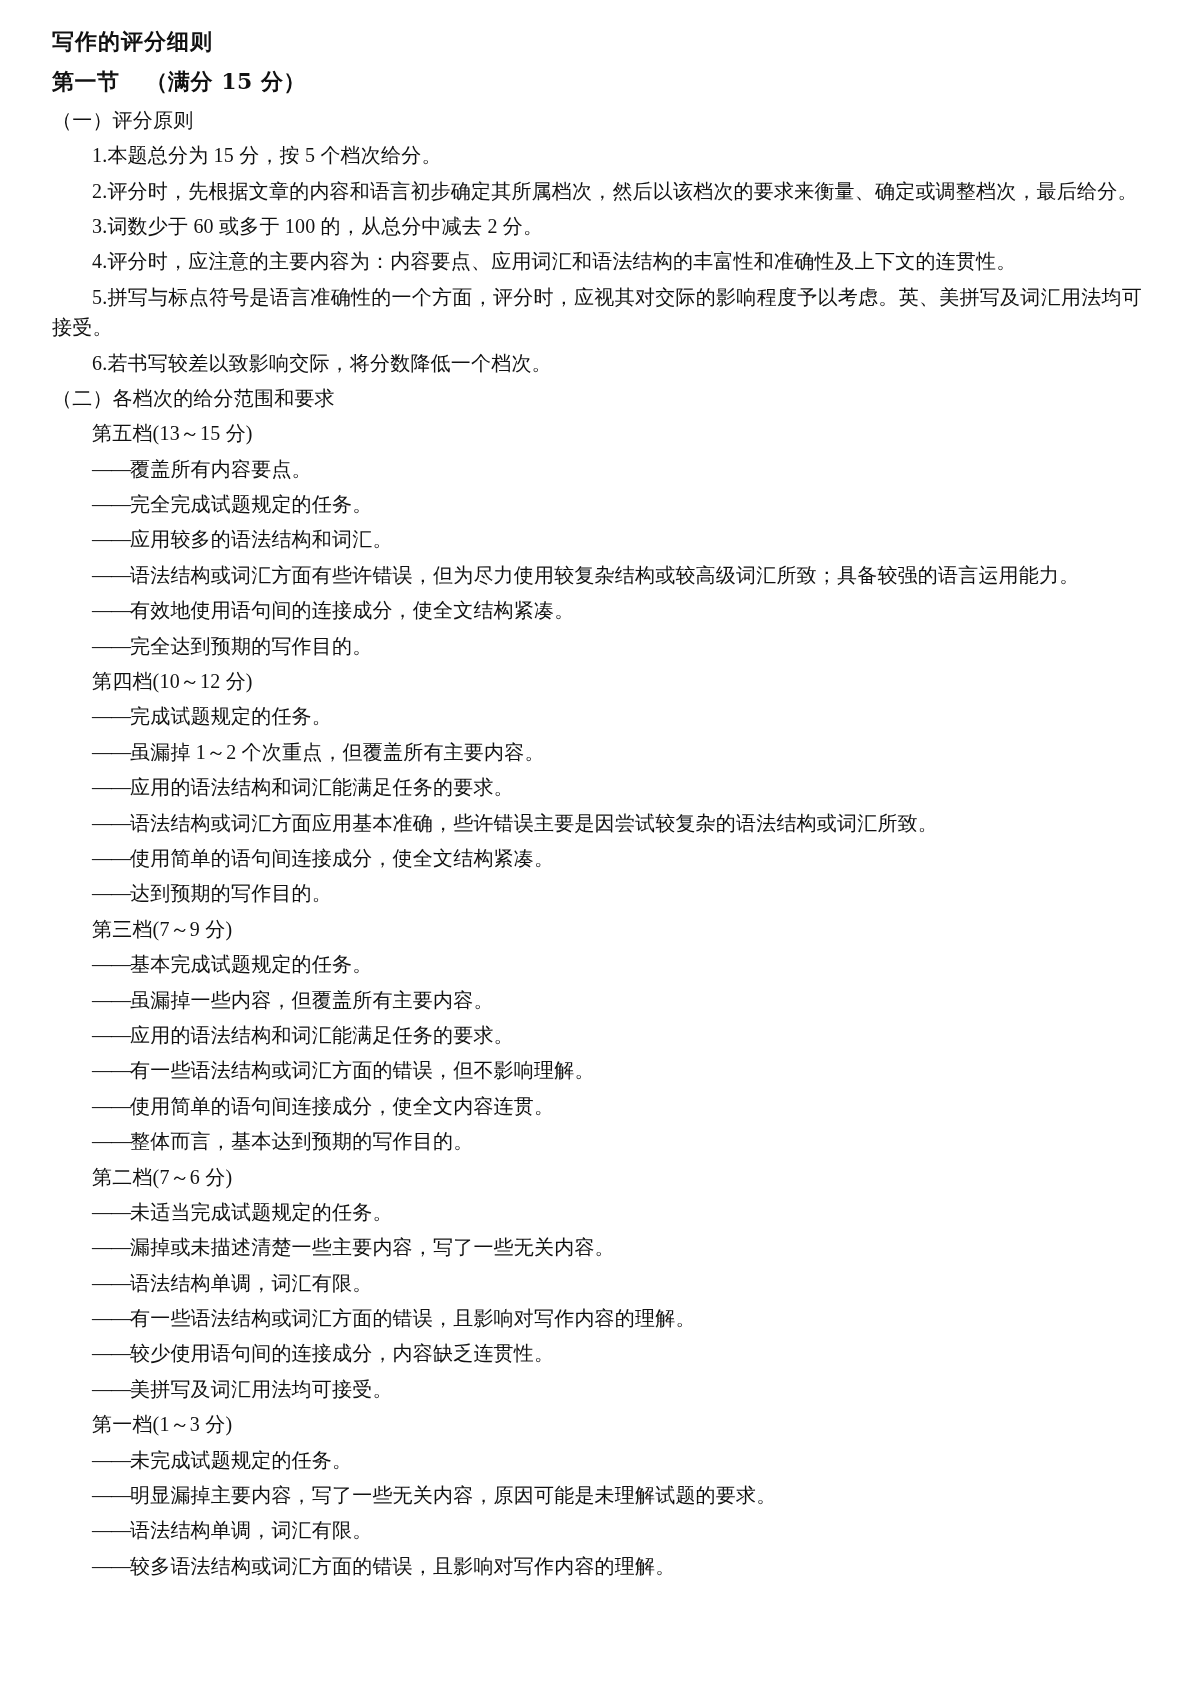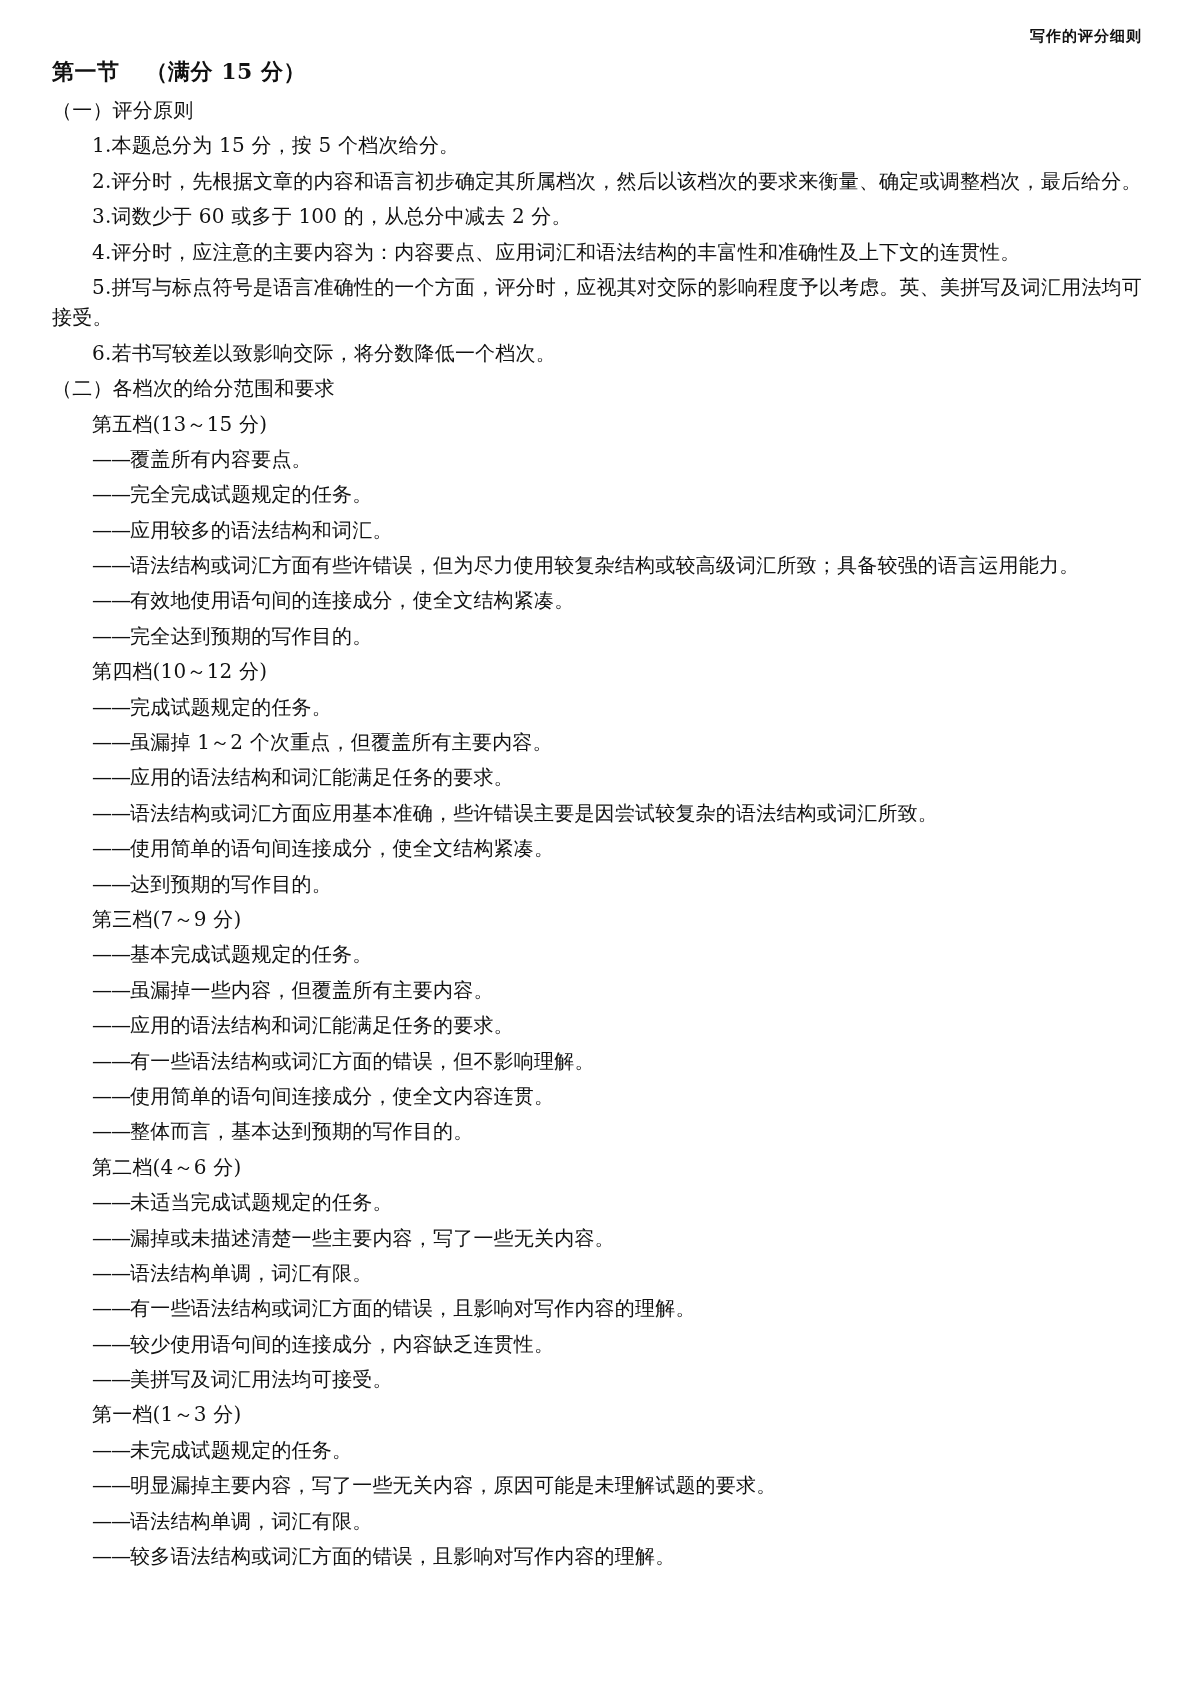--- a/index.html
+++ b/index.html
@@ -14,40 +14,41 @@
     color: #111111;
   }
   .page {
     width: 1200px;
     min-height: 1706px;
     box-sizing: border-box;
     padding: 22px 58px 20px 52px;
     position: relative;
   }
   .doc-title {
-    text-align: right;
-    font-size: 15px;
+    text-align: left;
+    font-size: 22px;
     font-weight: bold;
     letter-spacing: 1px;
     margin: 4px 0 10px 0;
     line-height: 1.4;
   }
   .section-head {
     font-size: 22px;
     font-weight: bold;
     margin: 6px 0 8px 0;
     letter-spacing: 0.5px;
   }
   .section-head .gap { display: inline-block; width: 26px; }
   p {
     margin: 0 0 5px 0;
     font-size: 20px;
     line-height: 1.52;
     text-align: justify;
     letter-spacing: 0.2px;
+    font-family: Liberation Serif, serif;
   }
   p.level0 { text-indent: 0; }
   p.indent1 { text-indent: 2em; }
   p.dash {
     text-indent: 2em;
   }
   .dash-mark {
     letter-spacing: -1px;
   }
 </style>
@@ -90,21 +91,21 @@
   <p class="dash"><span class="dash-mark">——</span><span>达到预期的写作目的。</span></p>
 
   <p class="indent1">第三档(7～9 分)</p>
   <p class="dash"><span class="dash-mark">——</span><span>基本完成试题规定的任务。</span></p>
   <p class="dash"><span class="dash-mark">——</span><span>虽漏掉一些内容，但覆盖所有主要内容。</span></p>
   <p class="dash"><span class="dash-mark">——</span><span>应用的语法结构和词汇能满足任务的要求。</span></p>
   <p class="dash"><span class="dash-mark">——</span><span>有一些语法结构或词汇方面的错误，但不影响理解。</span></p>
   <p class="dash"><span class="dash-mark">——</span><span>使用简单的语句间连接成分，使全文内容连贯。</span></p>
   <p class="dash"><span class="dash-mark">——</span><span>整体而言，基本达到预期的写作目的。</span></p>
 
-  <p class="indent1">第二档(4～6 分)</p>
+  <p class="indent1">第二档(7～6 分)</p>
   <p class="dash"><span class="dash-mark">——</span><span>未适当完成试题规定的任务。</span></p>
   <p class="dash"><span class="dash-mark">——</span><span>漏掉或未描述清楚一些主要内容，写了一些无关内容。</span></p>
   <p class="dash"><span class="dash-mark">——</span><span>语法结构单调，词汇有限。</span></p>
   <p class="dash"><span class="dash-mark">——</span><span>有一些语法结构或词汇方面的错误，且影响对写作内容的理解。</span></p>
   <p class="dash"><span class="dash-mark">——</span><span>较少使用语句间的连接成分，内容缺乏连贯性。</span></p>
   <p class="dash"><span class="dash-mark">——</span><span>美拼写及词汇用法均可接受。</span></p>
 
   <p class="indent1">第一档(1～3 分)</p>
   <p class="dash"><span class="dash-mark">——</span><span>未完成试题规定的任务。</span></p>
   <p class="dash"><span class="dash-mark">——</span><span>明显漏掉主要内容，写了一些无关内容，原因可能是未理解试题的要求。</span></p>

